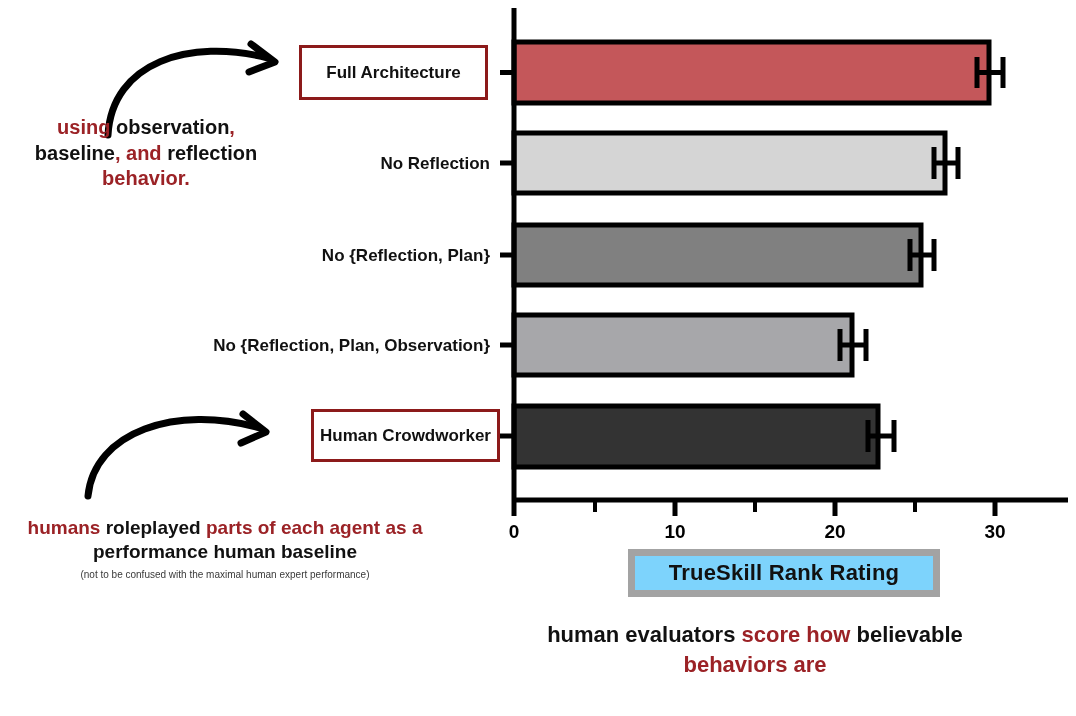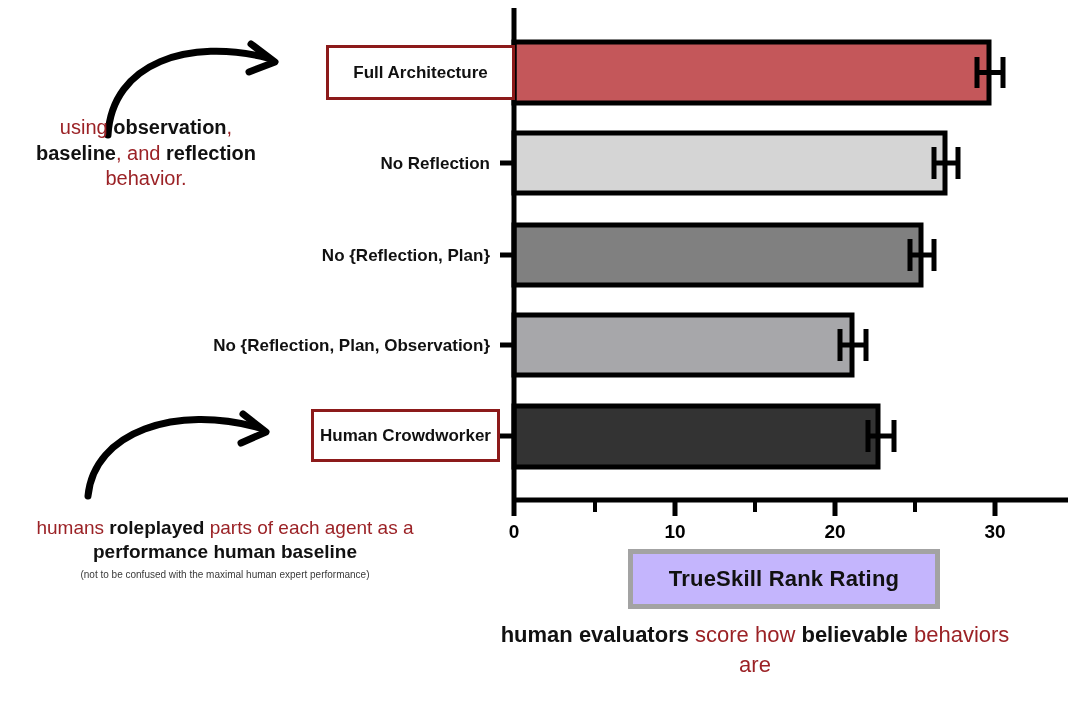--- a/index.html
+++ b/index.html
@@ -62,42 +62,42 @@
     text-align: center;
     line-height: 1;
   }
 
   
   #axis-title-box {
     position: absolute;
     left: 628px;
     top: 549px;
     width: 312px;
-    height: 60px;
-    border: 5px solid #a3a3a3;
-    background: #c4b5fd;
+    height: 48px;
+    border: 7px solid #a3a3a3;
+    background: #7dd3fc;
     box-sizing: border-box;
     display: flex;
     align-items: center;
     justify-content: center;
   }
   #axis-title-box .t {
     font-size: 22px;
     font-weight: bold;
     color: #111111;
     letter-spacing: 0.2px;
   }
 
   
   .annot {
     position: absolute;
     text-align: center;
     line-height: 1.28;
   }
-  .red  { color: #9b2226; }
+  .red  { color: #9b2226; font-weight: bold; }
   .blk  { color: #111111; font-weight: bold; }
   .small-note { font-size: 10px; color: #3a3a3a; line-height: 1.25; }
 
   #annot-top {
     left: 18px;
     top: 115px;
     width: 256px;
     font-size: 20px;
   }
   #annot-bottom {
@@ -191,21 +191,21 @@
     <g fill="none" stroke="#000000" stroke-width="7" stroke-linecap="round">
       <path d="M 108 135 C 112 62, 190 38, 268 58"></path>
       <path d="M 88 496 C 94 432, 176 404, 260 428"></path>
     </g>
     <g fill="none" stroke="#000000" stroke-width="7" stroke-linecap="round" stroke-linejoin="round">
       <path d="M 251 44 L 275 62 L 249 72"></path>
       <path d="M 243 414 L 266 432 L 241 443"></path>
     </g>
   </svg>
 
-  <div class="cat-label boxed" style="left:326px; top:45px; width:189px; height:55px;">
+  <div class="cat-label boxed" style="left:299px; top:45px; width:189px; height:55px;">
     <span>Full Architecture</span>
   </div>
 
   <div class="cat-label" style="right:586px; top:155px;">
     <span>No Reflection</span>
   </div>
 
   <div class="cat-label" style="right:586px; top:247px;">
     <span>No {Reflection, Plan}</span>
   </div>

